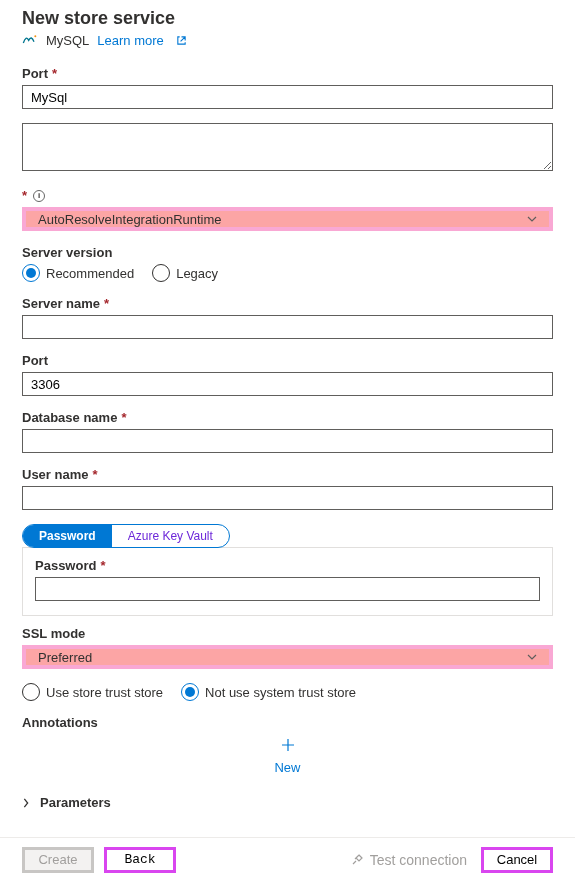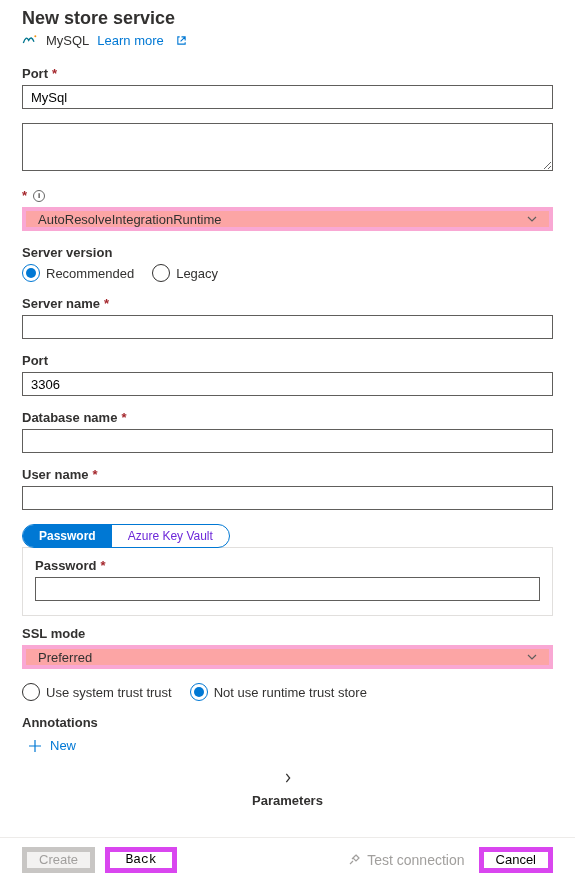--- a/index.html
+++ b/index.html
@@ -111,42 +111,42 @@
     }
     .pill-a { background: #0078d4; color: #fff; font-weight: 600; }
     .pill-b { color: #6d28d9; }
     .pw-panel {
       border: 1px solid #e1dfdd;
       padding: 10px 12px 14px 12px;
       margin-top: -1px;
     }
     .new-row {
       display: flex; align-items: center; gap: 8px; color: #0078d4;
-      cursor: pointer; padding: 4px 6px; margin-top: 2px;
+      cursor: pointer; padding: 4px 6px; margin-top: 2px; flex-direction: column;
     }
     .plus-icon { width: 14px; height: 14px; }
     .params-row {
       display: flex; align-items: center; gap: 10px; cursor: pointer;
-      font-weight: 600; margin-top: 16px; font-size: 13px; flex-direction: column;
+      font-weight: 600; margin-top: 16px; font-size: 13px;
     }
     .chevron-right { width: 8px; height: 10px; }
     .footer {
       position: absolute;
       left: 0; right: 0; bottom: 0;
       height: 44px;
       display: flex;
       align-items: center;
       padding: 0 22px;
       border-top: 1px solid #edebe9;
       background: #fff;
     }
     .btn {
       height: 26px;
       min-width: 72px;
-      border: 5px solid #d946ef;
+      border: 3px solid #d946ef;
       background: #fff;
       font-size: 13px;
       cursor: pointer;
       padding: 0 12px;
     }
     .btn.disabled { color: #a19f9d; border-color: #c8c6c4; background: #f3f2f1; cursor: default; }
     .footer .btn + .btn { margin-left: 10px; font-family: Liberation Mono, monospace; }
     .footer-right {
       margin-left: auto;
       display: flex;
@@ -277,27 +277,27 @@
     <svg class="chevron-down" viewBox="0 0 10 6">
         <path d="M1 1 L5 5 L9 1" fill="none" stroke="#605e5c" stroke-width="1.2"></path>
       </svg>
   </div>
 </div>
 
 <div class="field">
   <div class="radio-row">
     <div class="radio-item">
       <span class="radio-outer"></span>
-      <span>Use system trust trust</span>
+      <span>Use store trust store</span>
     </div>
     <div class="radio-item">
       <span class="radio-outer sel">
           <span class="radio-inner"></span>
         </span>
-      <span>Not use runtime trust store</span>
+      <span>Not use system trust store</span>
     </div>
   </div>
 </div>
 
 <div class="field">
   <div class="field-label">
     <span>Annotations</span>
   </div>
   <div class="new-row">
     <svg class="plus-icon" viewBox="0 0 14 14">

